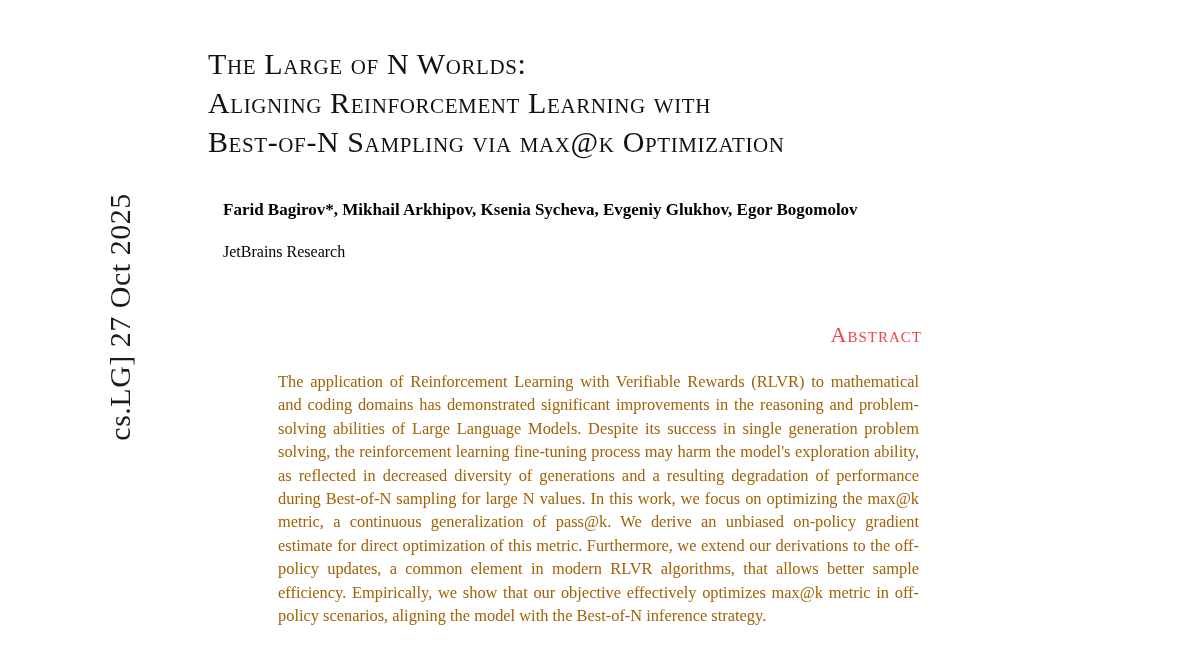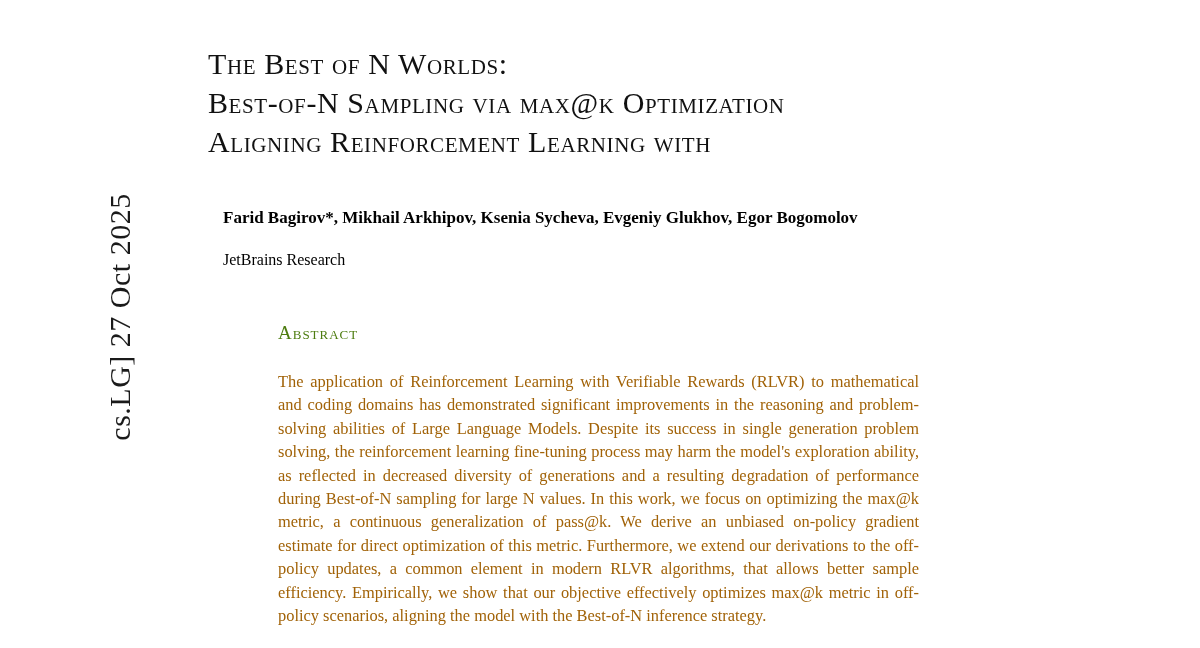--- a/index.html
+++ b/index.html
@@ -59,21 +59,21 @@
     line-height: 39px;
     font-variant: small-caps;
     letter-spacing: 0.6px;
     color: #111111;
     white-space: nowrap;
   }
 
   .authors-block {
     position: absolute;
     left: 223px;
-    top: 207px;
+    top: 199px;
     width: 780px;
   }
   .authors {
     font-family: "Liberation Serif", serif;
     font-size: 17px;
     font-weight: bold;
     line-height: 22px;
     color: #000;
   }
   .affiliation {
@@ -90,26 +90,26 @@
     margin-top: 2px;
     color: #222;
     letter-spacing: 0.2px;
   }
 
   .abstract-heading {
     position: absolute;
     left: 278px;
     top: 322px;
     width: 644px;
-    text-align: left;
+    text-align: right;
     font-family: "Liberation Serif", serif;
-    font-size: 19px;
+    font-size: 22px;
     font-variant: small-caps;
     letter-spacing: 1px;
-    color: #4d7c0f;
+    color: #ef4444;
   }
 
   .abstract-body {
     position: absolute;
     left: 278px;
     top: 370px;
     width: 641px;
     font-family: "Liberation Serif", serif;
     font-size: 16.4px;
     line-height: 23.4px;
@@ -125,23 +125,23 @@
 </head>
 <body>
 
 <div class="page">
 
   <div class="arxiv-stamp">
     <div class="vtext">cs.LG]  27 Oct 2025</div>
   </div>
 
   <div class="title-block">
-    <div class="title-line">The Best of N Worlds:</div>
+    <div class="title-line">The Large of N Worlds:</div>
+    <div class="title-line">Aligning Reinforcement Learning with</div>
     <div class="title-line">Best-of-N Sampling via max@k Optimization</div>
-    <div class="title-line">Aligning Reinforcement Learning with</div>
   </div>
 
   <div class="authors-block">
     <div class="authors">Farid Bagirov*, Mikhail Arkhipov, Ksenia Sycheva, Evgeniy Glukhov, Egor Bogomolov</div>
     <div class="affiliation">JetBrains Research</div>
   </div>
 
   <div class="abstract-heading">Abstract</div>
 
   <div class="abstract-body">

